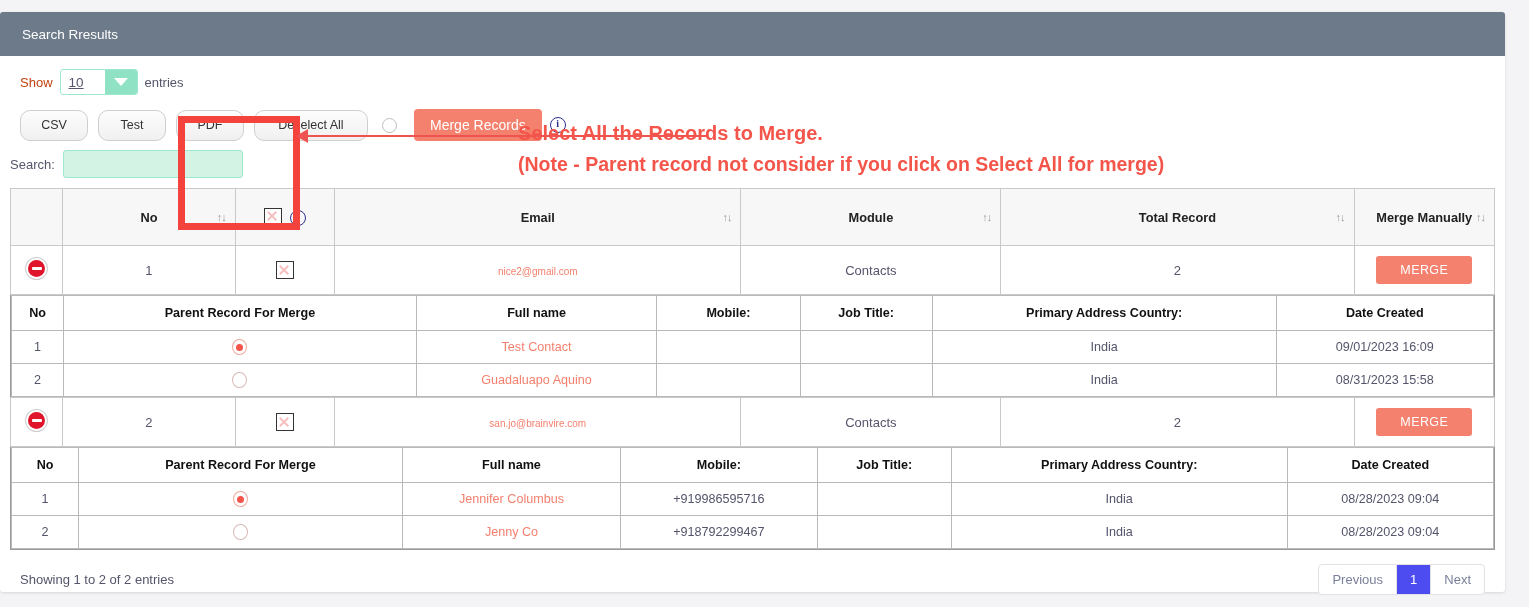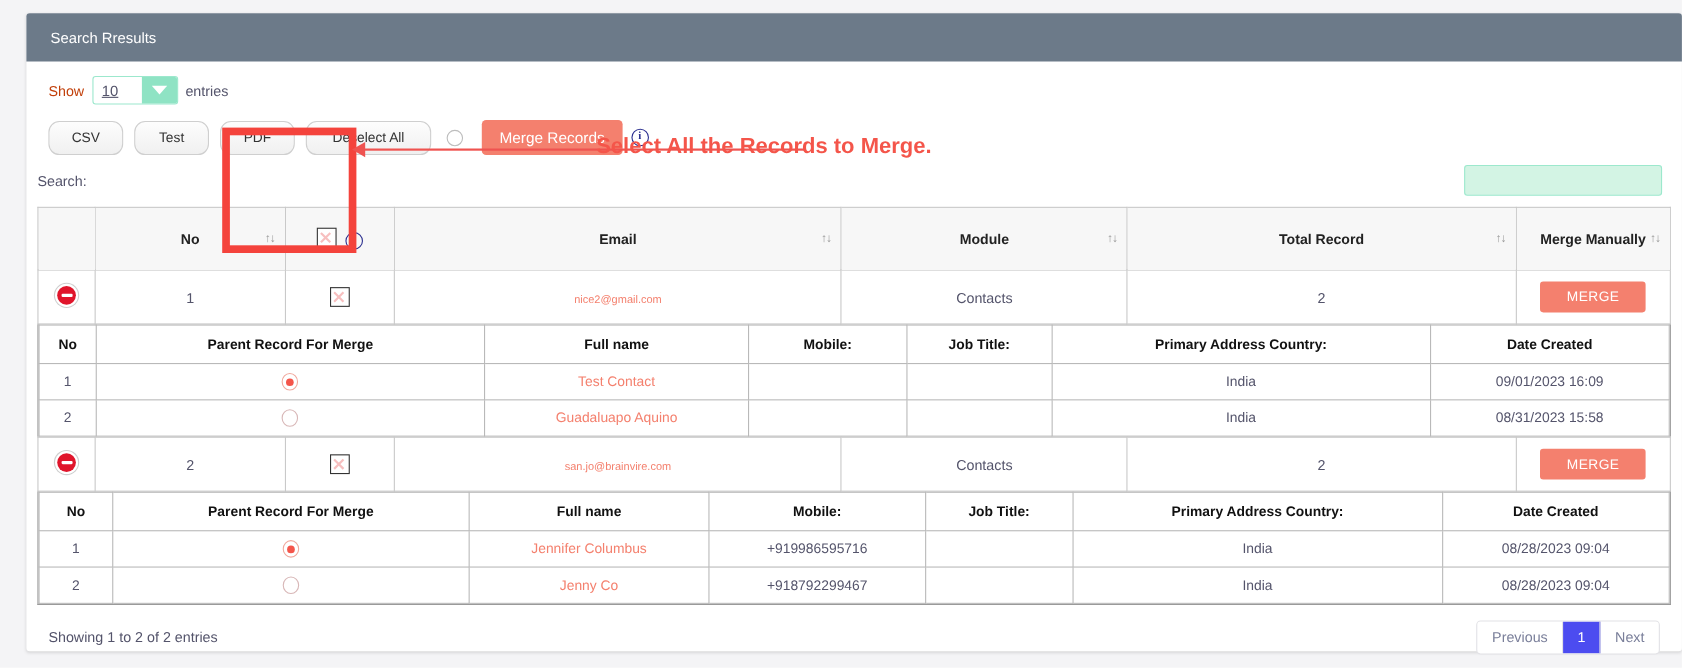--- a/index.html
+++ b/index.html
@@ -4,21 +4,21 @@
 <style>
   html,body{margin:0;padding:0;}
   body{
     width:1529px;height:607px;
     background:#f4f4f6;
     font-family:"Liberation Sans","DejaVu Sans",sans-serif;
     font-size:13px;color:#54546b;
     overflow:hidden;
   }
   .panel{
-    position:absolute;left:24px;top:12px;width:1505px;height:580px;
+    position:absolute;left:0;top:12px;width:1505px;height:580px;
     background:#fff;border-radius:3px;
     box-shadow:0 1px 3px rgba(0,0,0,.12);
   }
   .panel-head{
     height:44px;background:#6c7a89;border-radius:3px 3px 0 0;
     display:flex;align-items:center;padding-left:22px;
     color:#fff;font-size:13.5px;
   }
   .panel-body{position:relative;padding:0 10px;}
 
@@ -81,21 +81,21 @@
     border-right:12px solid #ef5350;
   }
   .anno-text{
     position:absolute;left:518px;top:62px;z-index:30;color:#f4554a;
     font-size:20px;font-weight:bold;line-height:31px;white-space:nowrap;
     font-family:"Liberation Sans",sans-serif;
   }
   .anno-text .l2{font-size:19.5px;}
 
   
-  .search-row{display:flex;justify-content:space-between;align-items:center;padding:6px 8px 10px 0;}
+  .search-row{display:flex;justify-content:flex-start;align-items:center;padding:6px 8px 10px 0;}
   .search-lbl{margin-right:8px;font-size:13px;color:#54546b;}
   .search-input{
     width:180px;height:28px;background:#d3f4e4;border:1px solid #9ce8cd;border-radius:3px;
     font-size:13px;color:#54546b;padding:0 8px;box-sizing:border-box;
     font-family:"Liberation Sans",sans-serif;
   }
   .search-input::placeholder{color:#a9b0bd;}
 
   
   table{border-collapse:collapse;width:100%;table-layout:fixed;}
@@ -197,20 +197,21 @@
       <span class="info-i">i</span>
     </div>
 
     <div class="anno-box"></div>
     <div class="anno-arrow">
       <div class="head"></div>
         <div class="shaft"></div>
     </div>
     <div class="anno-text">
       <div>Select All the Records to Merge.</div>
+      <div class="l2">(Note - Parent record not consider if you click on Select All for merge)</div>
     </div>
 
     <div class="search-row">
       <span class="search-lbl">Search:</span>
       <input class="search-input" type="text" placeholder="" style="">
     </div>
 
     <table class="main-tbl">
       <colgroup>
         <col style="width:52px">

